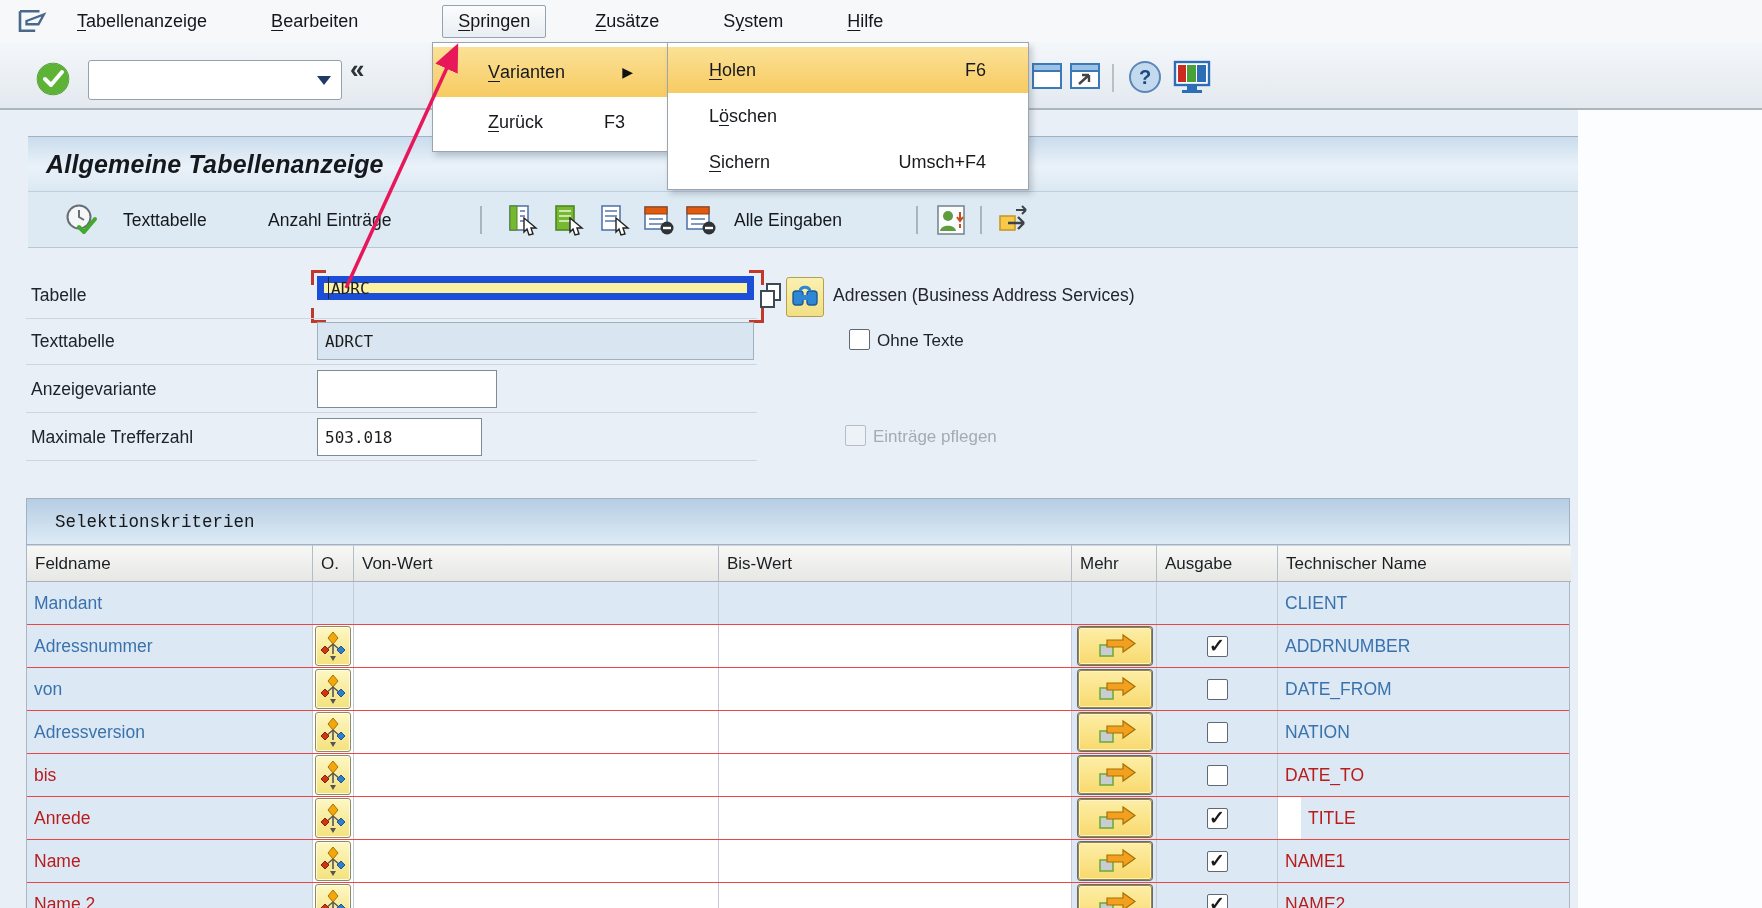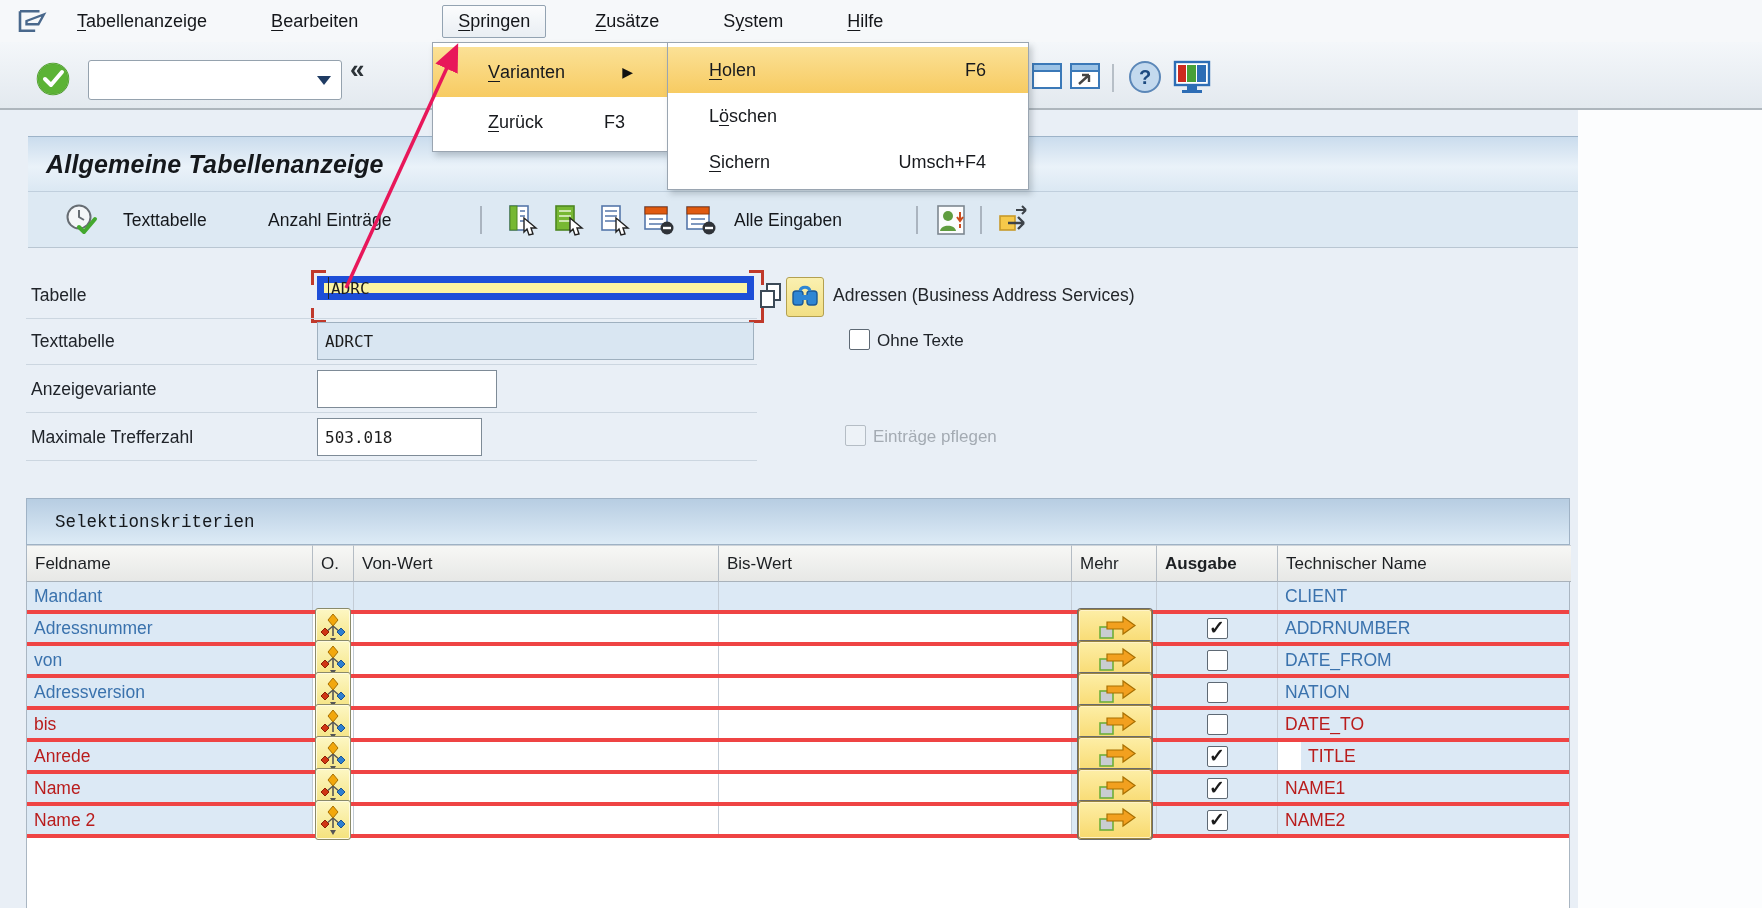--- a/index.html
+++ b/index.html
@@ -71,21 +71,21 @@
             border:1px solid #9fb2c5;box-sizing:border-box;display:flex;align-items:center;}
   #sel-band-title{font-size:17.5px;color:#15181c;margin-left:28px;font-family:Liberation Mono, monospace;}
   #sel-header{left:26px;top:545px;width:1544px;height:37px;display:flex;
               border-left:1px solid #aab6c2;border-right:1px solid #aab6c2;box-sizing:border-box;}
   .hcell{background:linear-gradient(#f7f7f5,#e7e8e6);border-right:1px solid #b4bcc4;border-top:1px solid #cdd3d9;
          border-bottom:1px solid #a9b2ba;box-sizing:border-box;display:flex;align-items:center;
          font-size:17px;color:#1c1f22;padding-left:8px;}
   .hcell:last-child{border-right:none;}
   #sel-body{left:26px;top:582px;width:1544px;height:326px;overflow:hidden;
             border-left:1px solid #aab6c2;border-right:1px solid #aab6c2;box-sizing:border-box;background:#fff;}
-  .sel-row{display:flex;height:32px;border-bottom:4px solid #ef4444;box-sizing:border-box;}
+  .sel-row{display:flex;height:43px;border-bottom:1px solid #ef4444;box-sizing:border-box;}
   .cell{border-right:1px solid #c3ccd6;box-sizing:border-box;display:flex;align-items:center;height:100%;}
   .cell:last-child{border-right:none;}
   .cell.bgb{background:#dcE9f5;background:#dce9f5;}
   .cell.bgw{background:#fff;}
   .fn-text,.tech-text{font-size:17.5px;padding-left:7px;white-space:nowrap;}
   .acc{color:#3a72ad;} .drk{color:#b91c1c;}
 
   .o-btn{width:34px;height:38px;margin:0 auto;border:1px solid #8a8a6a;border-radius:3px;
          background:linear-gradient(#fdf7c4,#f4e27c);box-shadow:inset 0 0 0 1px #fffbe0;
          display:flex;align-items:center;justify-content:center;}
@@ -277,21 +277,21 @@
 
 <div id="sel-band" class="abs">
   <span id="sel-band-title">Selektionskriterien</span>
 </div>
 <div id="sel-header" class="abs">
     <div class="hcell" style="width: 286px; flex: 0 0 auto;">Feldname</div>
     <div class="hcell" style="width: 41px; flex: 0 0 auto;">O.</div>
     <div class="hcell" style="width: 365px; flex: 0 0 auto;">Von-Wert</div>
     <div class="hcell" style="width: 353px; flex: 0 0 auto;">Bis-Wert</div>
     <div class="hcell" style="width: 85px; flex: 0 0 auto;">Mehr</div>
-    <div class="hcell" style="width: 121px; flex: 0 0 auto; font-weight: bold;">Ausgabe</div>
+    <div class="hcell" style="width: 121px; flex: 0 0 auto;">Ausgabe</div>
     <div class="hcell" style="width: 293px; flex: 0 0 auto;">Technischer Name</div>
   </div>
 <div id="sel-body" class="abs">
     <div class="sel-row">
       <div class="cell bgb" style="width: 286px; flex: 0 0 auto;">
         <span class="fn-text acc">Mandant</span>
       </div>
       <div class="cell bgb" style="width: 41px; flex: 0 0 auto;"></div>
       <div class="cell bgb" style="width: 365px; flex: 0 0 auto;"></div>
       <div class="cell bgb" style="width: 353px; flex: 0 0 auto;"></div>

